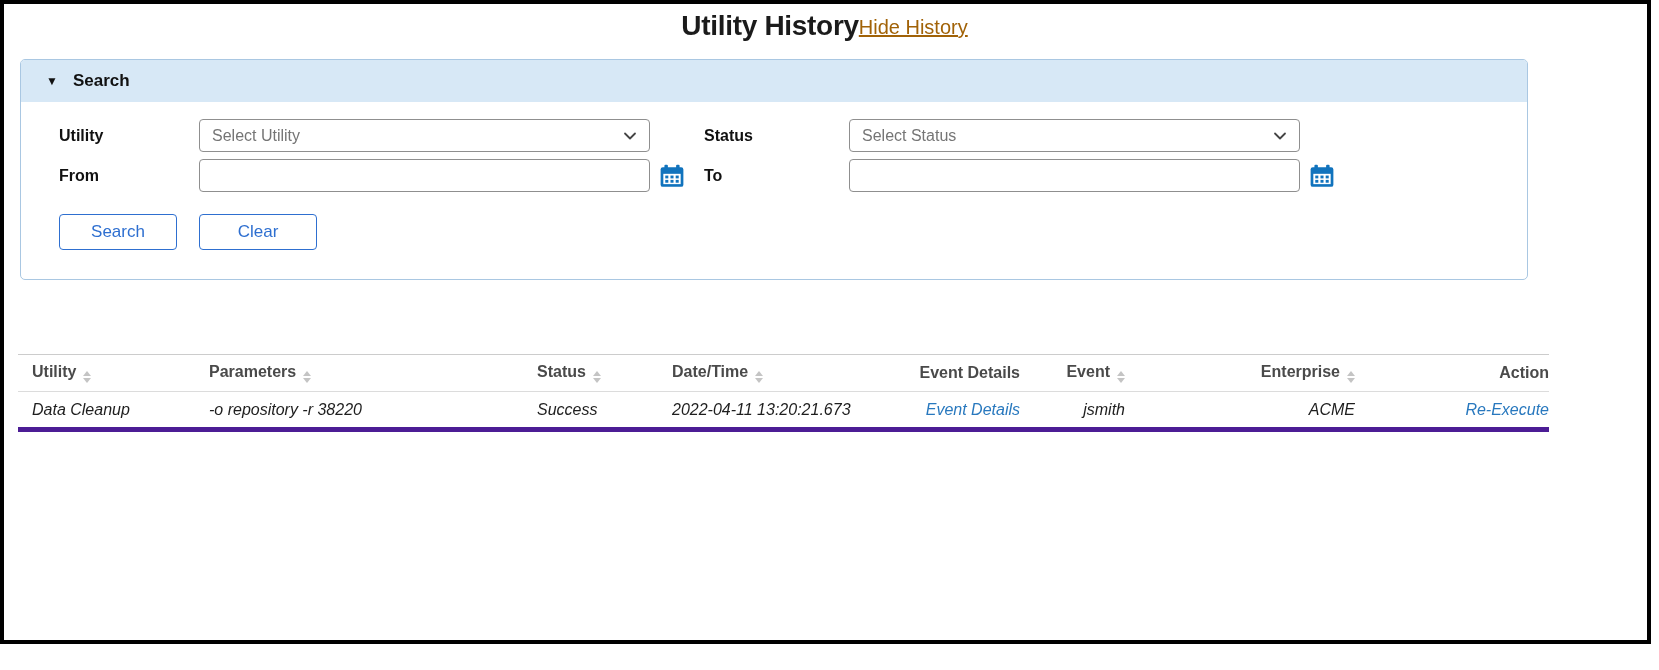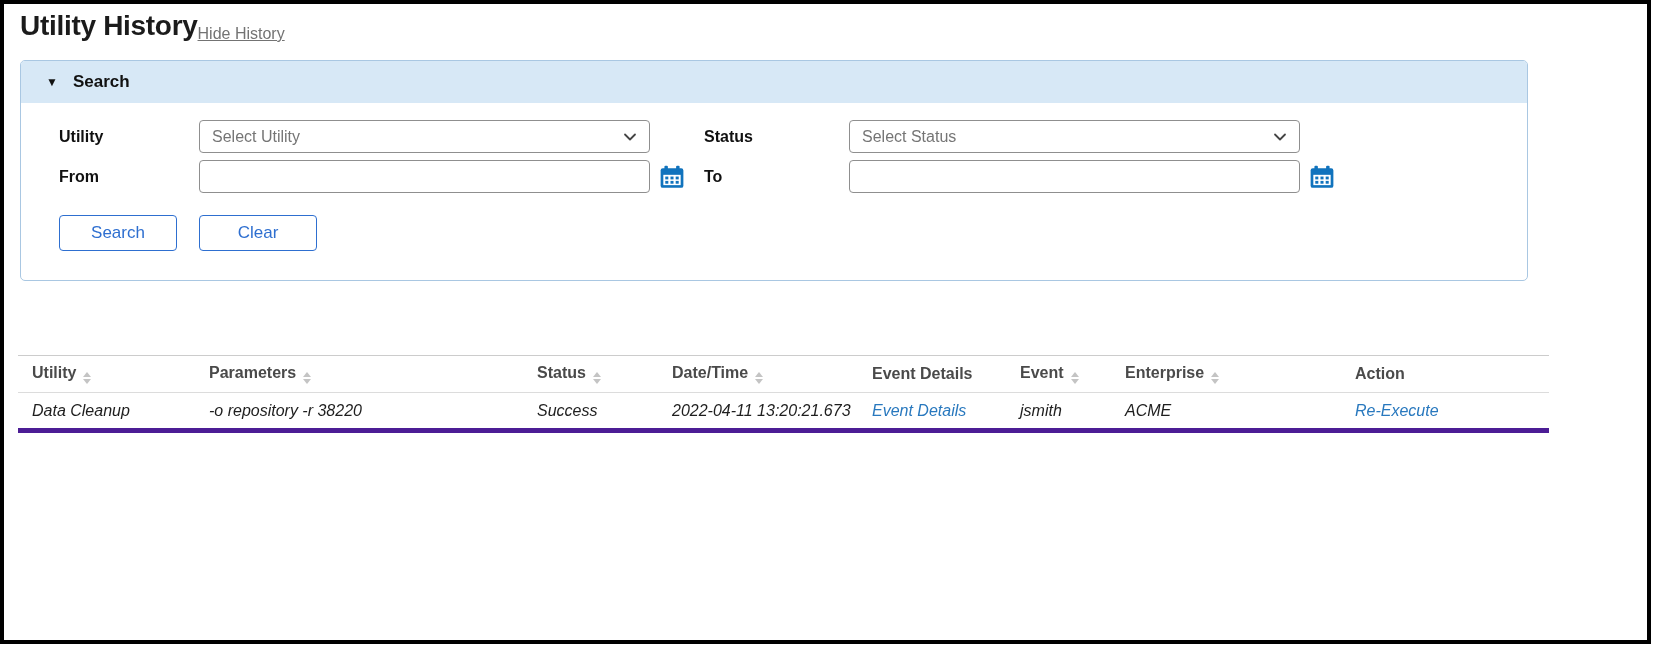--- a/index.html
+++ b/index.html
@@ -2,23 +2,23 @@
 <html><head>
 <meta charset="utf-8">
 <style>
   * { box-sizing: border-box; }
   html,body { margin:0; padding:0; background:#fff; font-family:"Liberation Sans", sans-serif; }
   .frame {
     width:1651px; height:644px; border:4px solid #000; background:#fff;
     position:relative; overflow:hidden;
   }
   
-  .topbar { display:flex; justify-content:flex-start; align-items:flex-start; padding:6px 18px 0 16px; }
+  .topbar { display:flex; justify-content:center; align-items:flex-start; padding:6px 18px 0 16px; }
   .page-title { margin:0; font-size:28px; font-weight:700; color:#1b1b1b; letter-spacing:-0.3px; }
-  .hide-link { margin-top:15px; font-size:16px; color:#737373; text-decoration:underline; cursor:pointer; }
+  .hide-link { margin-top:6px; font-size:20px; color:#a16207; text-decoration:underline; cursor:pointer; }
 
   
   .search-panel { margin:17px 0 0 16px; width:1508px; border:1px solid #a9c7e2; border-radius:5px; background:#fff; }
   .panel-header { background:#d7e8f6; border-radius:4px 4px 0 0; padding:11px 0 11px 25px; display:flex; align-items:center; gap:15px; cursor:pointer; }
   .panel-header .caret { font-size:12px; color:#111; line-height:1; }
   .panel-header .ptitle { font-size:17px; font-weight:700; color:#111; }
   .panel-body { padding:17px 0 29px 38px; }
   .form-row { display:flex; align-items:center; margin-bottom:7px; }
   .lbl { font-size:16px; font-weight:700; color:#111; }
   .l1 { width:140px; }
@@ -39,21 +39,21 @@
     width:118px; height:36px; background:#fff; border:1px solid #2e6fd0; border-radius:4px;
     color:#2e6fd0; font-size:17px; cursor:pointer; font-family:inherit;
   }
 
   
   .table-wrap { margin:74px 0 0 14px; width:1531px; }
   table { border-collapse:collapse; width:100%; font-size:16px; table-layout:fixed; }
   thead th { border-top:1px solid #cccccc; border-bottom:1px solid #dcdcdc; height:37px; font-weight:700; color:#4a4a4a; text-align:left; padding:0; cursor:pointer; }
   tbody td { border-bottom:5px solid #4c1d95; height:38px; color:#1e1e1e; padding:0;font-style:italic; }
   th.pad1, td.pad1 { padding-left:14px; }
-  th.ctr, td.ctr { text-align:left; }
+  th.ctr, td.ctr { text-align:right; }
   .c1{width:191px;} .c2{width:328px;} .c3{width:135px;} .c4{width:200px;}
   .c5{width:148px;} .c6{width:105px;} .c7{width:230px;} .c8{width:194px;}
   .sort { display:inline-flex; flex-direction:column; gap:2px; margin-left:7px; vertical-align:1px; }
   .sort i { display:block; width:0; height:0; border-left:4px solid transparent; border-right:4px solid transparent; }
   .sort .up { border-bottom:5px solid #c4c4c4; }
   .sort .dn { border-top:5px solid #c4c4c4; }
   .tlink { color:#2878be; text-decoration:none; cursor:pointer; }
 </style>
 </head>
 <body>

